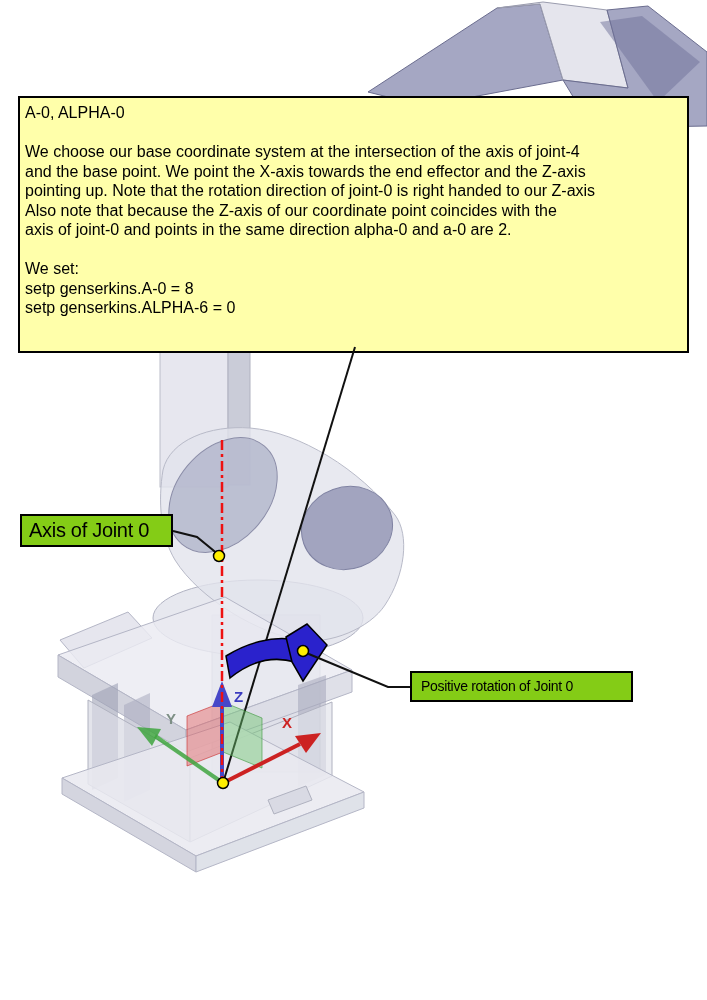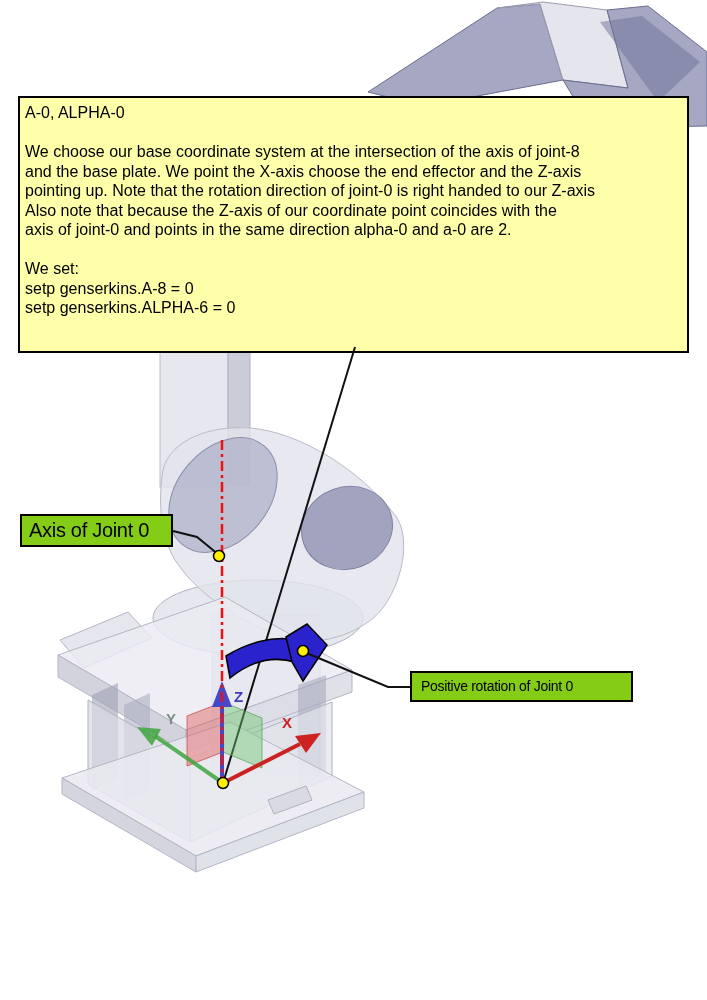--- a/index.html
+++ b/index.html
@@ -70,28 +70,28 @@
       <polygon points="62,778 230,722 364,792 196,856" fill="#e9e9f0" fill-opacity="0.85" stroke="#b4b6c6" stroke-width="1"></polygon>
       <polygon points="62,778 196,856 196,872 62,794" fill="#d2d3dd" fill-opacity="0.95" stroke="#b4b6c6" stroke-width="1"></polygon>
       <polygon points="196,856 364,792 364,808 196,872" fill="#dde0e8" fill-opacity="0.95" stroke="#b4b6c6" stroke-width="1"></polygon>
       <polygon points="268,800 306,786 312,800 274,814" fill="#d8d9e3" fill-opacity="0.95" stroke="#b0b2c0" stroke-width="1"></polygon>
     </g>
   </svg>
 
   <div id="info-box">
     <div class="line">A-0, ALPHA-0</div>
     <div class="line"></div>
-    <div class="line">We choose our base coordinate system at the intersection of the axis of joint-8</div>
-    <div class="line">and the base plate. We point the X-axis choose the end effector and the Z-axis</div>
+    <div class="line">We choose our base coordinate system at the intersection of the axis of joint-4</div>
+    <div class="line">and the base point. We point the X-axis towards the end effector and the Z-axis</div>
     <div class="line">pointing up. Note that the rotation direction of joint-0 is right handed to our Z-axis</div>
     <div class="line">Also note that because the Z-axis of our coordinate point coincides with the</div>
     <div class="line">axis of joint-0 and points in the same direction alpha-0 and a-0 are 2.</div>
     <div class="line"></div>
     <div class="line">We set:</div>
-    <div class="line">setp genserkins.A-8 = 0</div>
+    <div class="line">setp genserkins.A-0 = 8</div>
     <div class="line">setp genserkins.ALPHA-6 = 0</div>
   </div>
 
   <div id="axis-callout" class="callout">Axis of Joint 0</div>
   <div id="rotation-callout" class="callout">Positive rotation of Joint 0</div>
 
   <svg id="annot-layer" width="707" height="1000" viewBox="0 0 707 1000">
 
     <line x1="355" y1="347" x2="223" y2="783" stroke="#111" stroke-width="2"></line>
 

